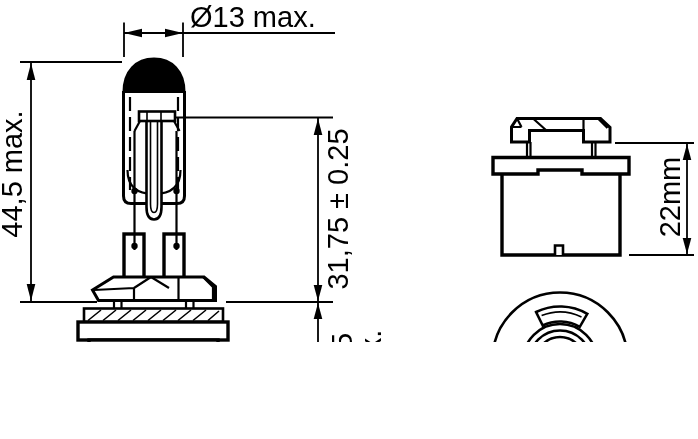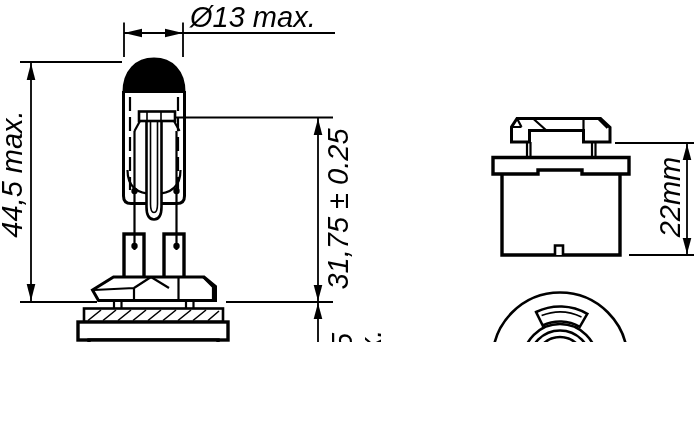--- a/index.html
+++ b/index.html
@@ -1,17 +1,17 @@
 <!DOCTYPE html>
 <html><head>
 <meta charset="utf-8">
 <style>
   html,body{margin:0;padding:0;background:#ffffff;}
   .stage{position:relative;width:698px;height:342px;background:#ffffff;overflow:hidden;
-         font-family:"Liberation Sans", sans-serif;font-style:italic;}
+         font-family:"Liberation Sans", sans-serif;}
   svg{display:block;}
   .outline{fill:#ffffff;stroke:#000000;stroke-width:3.4;stroke-linejoin:miter;}
   .outline-md{fill:#ffffff;stroke:#000000;stroke-width:2.6;stroke-linejoin:miter;}
   .detail{fill:none;stroke:#000000;stroke-width:2.2;}
   .detail-thin{fill:none;stroke:#000000;stroke-width:1.6;}
   .dimline{fill:none;stroke:#000000;stroke-width:1.8;}
   .arrow{fill:#000000;stroke:none;}
   .dim-text{font-family:"Liberation Sans", sans-serif;font-size:29px;fill:#000000;}
   .bead{fill:#000000;}
 </style>

